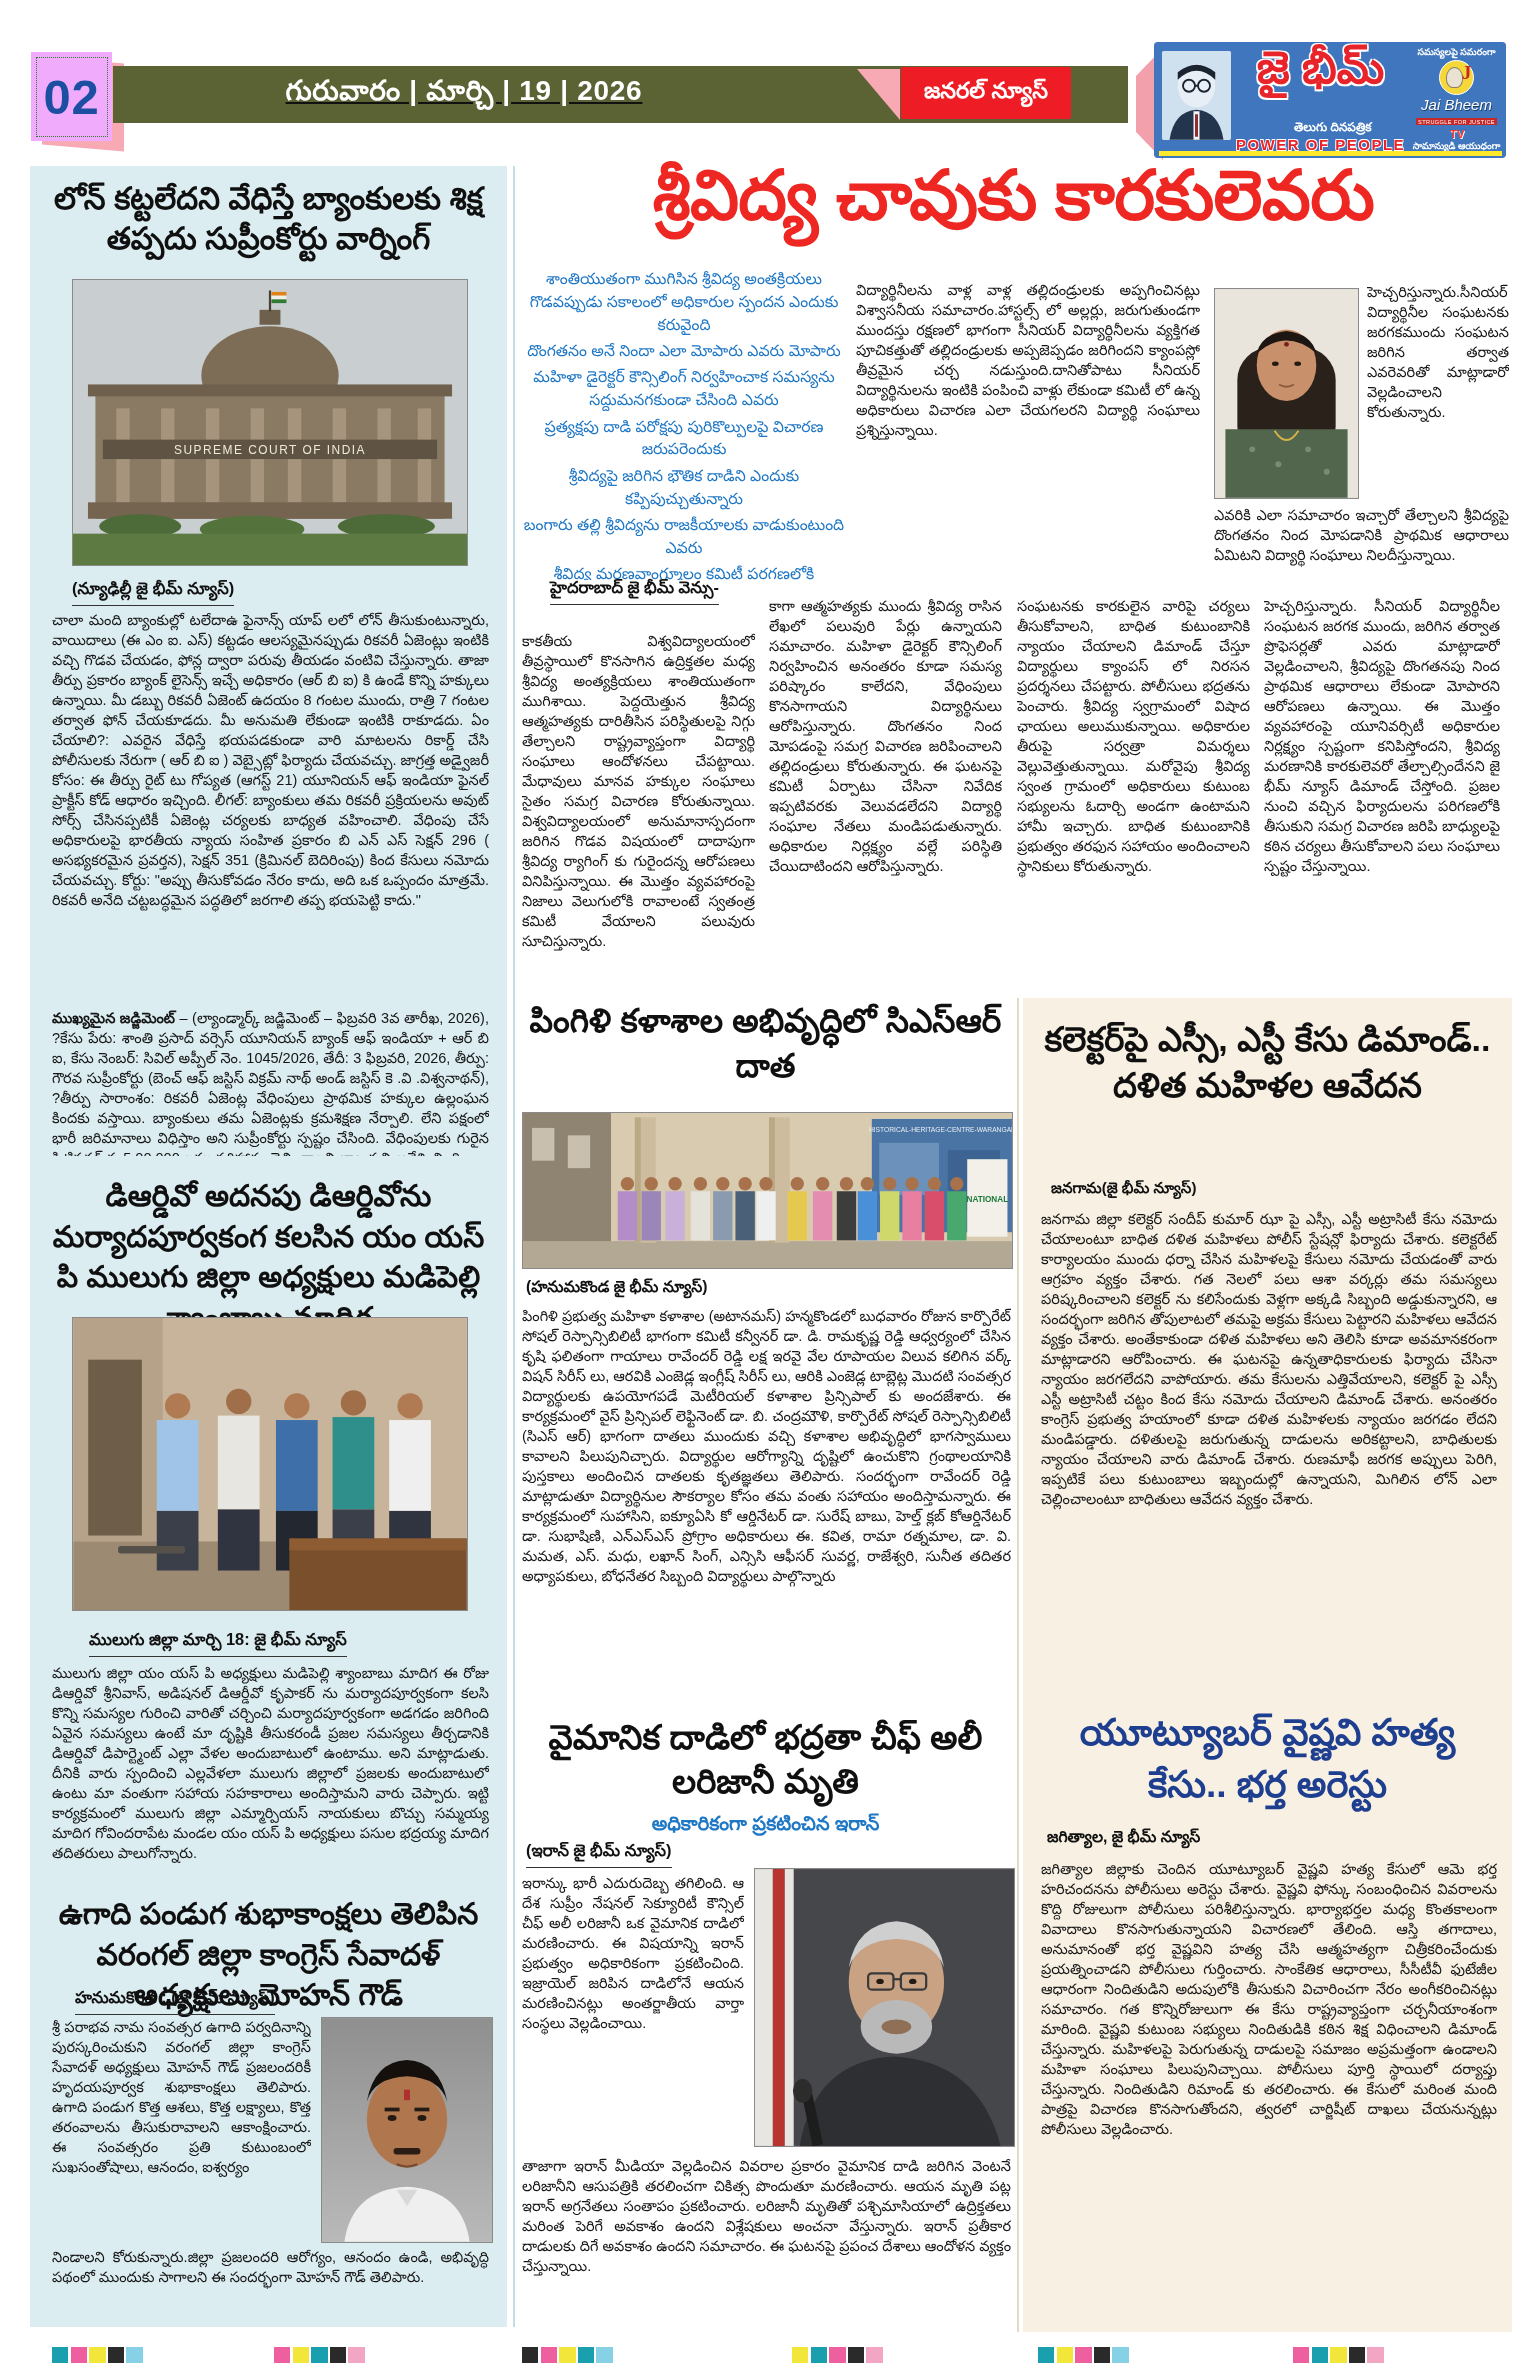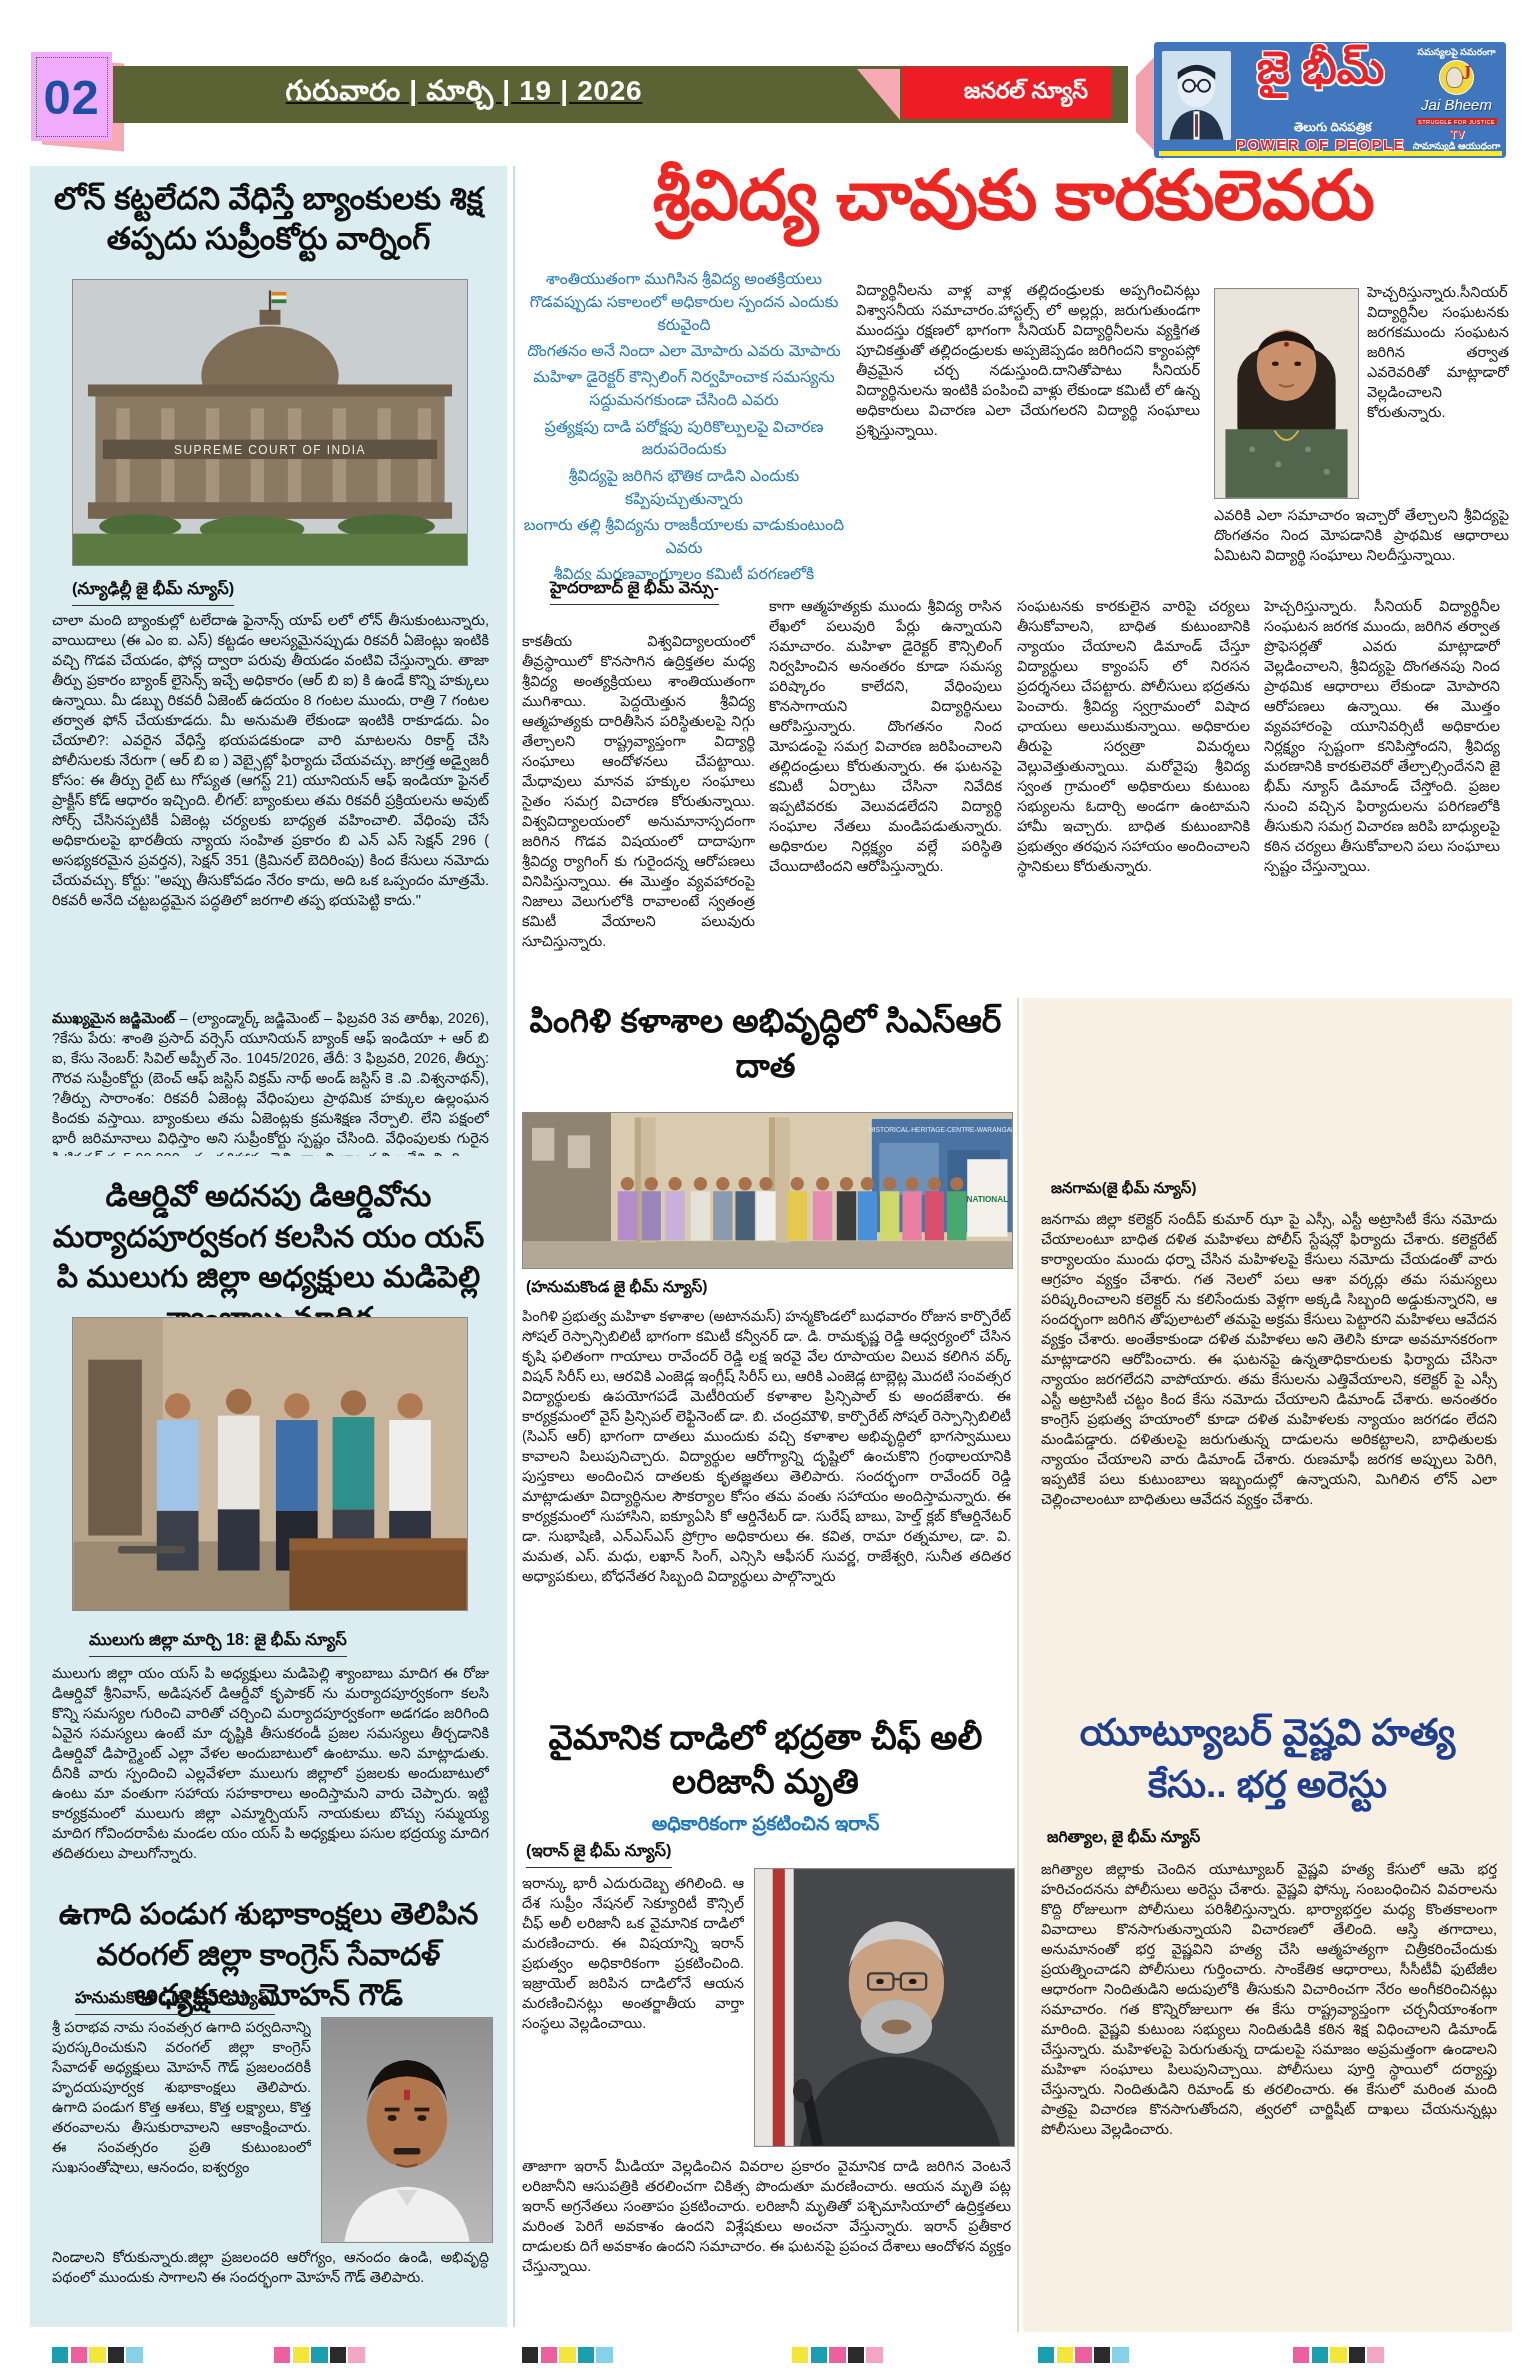--- a/index.html
+++ b/index.html
@@ -8,21 +8,21 @@
   .abs{position:absolute;}
   
   .pagebox-shadow{left:42px;top:60px;width:82px;height:88px;background:#f7a9b4;transform:skewY(5deg);}
   .pagebox{left:31px;top:52px;width:81px;height:89px;background:#f0abfc;display:flex;align-items:center;justify-content:center;}
   .pagebox-inner{position:absolute;inset:4.5px;border:1.5px dotted #2e7d32;}
   .pagenum{font-size:49px;font-weight:bold;color:#1c4fa1;letter-spacing:0.7px;}
   .date-bar{left:113px;top:66px;width:1015px;height:57px;background:#5b6234;display:flex;align-items:center;text-decoration:underline;}
   .date-text{width:100%;text-align:center;padding-right:313px;color:#fff;font-weight:bold;font-size:28px;letter-spacing:0.7px;}
   .badge-notch{left:857px;top:69px;width:43px;height:51px;background:#f7a9b4;clip-path:polygon(0 0,100% 0,100% 100%);}
   .section-badge{left:901px;top:67px;width:170px;height:52px;background:#ee1c25;color:#fff;font-weight:bold;font-size:22.4px;
-                 display:flex;align-items:center;justify-content:center;border-radius:2.2px;padding-left:40px;}
+                 display:flex;align-items:center;justify-content:center;border-radius:2.2px;}
   
   .masthead-fold{left:1136px;top:48px;width:27px;height:112px;background:#f2a0ab;clip-path:polygon(100% 0,100% 100%,0 75%,0 25%);}
   .masthead{left:1154px;top:42px;width:352px;height:116px;background:#3f76bd;border-radius:3.7px;overflow:hidden;}
   .masthead-yellow{position:absolute;left:4.5px;right:4.5px;bottom:2.2px;height:5.2px;background:#ffe92a;}
   .mh-photo{position:absolute;left:7.5px;top:9px;width:69px;height:89px;background:#d6e4f2;border-radius:2.2px;overflow:hidden;}
   .mh-title{position:absolute;left:78px;top:1.5px;width:177px;text-align:center;font-size:45px;font-weight:bold;color:#e8232a;
             text-shadow:-1.5px -1.5px 0 #fff,1.5px -1.5px 0 #fff,-1.5px 1.5px 0 #fff,1.5px 1.5px 0 #fff;line-height:1.05;}
   .mh-sub{position:absolute;left:140px;top:78px;width:119px;color:#fff;font-size:12px;font-weight:bold;}
   .mh-tag{position:absolute;left:75px;top:94px;width:183px;text-align:center;color:#e8232a;font-weight:bold;font-size:15px;letter-spacing:1.5px;
           text-shadow:-0.7px -0.7px 0 #fff,0.7px -0.7px 0 #fff,-0.7px 0.7px 0 #fff,0.7px 0.7px 0 #fff;}
@@ -313,20 +313,21 @@
       <line x1="186" y1="148" x2="196" y2="148" stroke="#3a3a3a" stroke-width="3"></line>
       <ellipse cx="168" cy="151" rx="5" ry="3.5" fill="#241a14"></ellipse>
         <ellipse cx="212" cy="151" rx="5" ry="3.5" fill="#241a14"></ellipse>
       <rect x="70" y="300" width="14" height="72" fill="#1d1d1d" transform="rotate(-12 77 336)"></rect>
       <ellipse cx="64" cy="298" rx="13" ry="16" fill="#2c2c2c"></ellipse>
     </svg>
   </div>
   <div class="abs body-txt" style="left:522px;top:1873px;width:222px;height:274px;">ఇరాన్కు భారీ ఎదురుదెబ్బ తగిలింది. ఆ దేశ సుప్రీం నేషనల్ సెక్యూరిటీ కౌన్సిల్ చీఫ్ అలీ లరిజానీ ఒక వైమానిక దాడిలో మరణించారు. ఈ విషయాన్ని ఇరాన్ ప్రభుత్వం అధికారికంగా ప్రకటించింది. ఇజ్రాయెల్ జరిపిన దాడిలోనే ఆయన మరణించినట్లు అంతర్జాతీయ వార్తా సంస్థలు వెల్లడించాయి.</div>
   <div class="abs body-txt" style="left:522px;top:2156px;width:489px;height:168px;">తాజాగా ఇరాన్ మీడియా వెల్లడించిన వివరాల ప్రకారం వైమానిక దాడి జరిగిన వెంటనే లరిజానీని ఆసుపత్రికి తరలించగా చికిత్స పొందుతూ మరణించారు. ఆయన మృతి పట్ల ఇరాన్ అగ్రనేతలు సంతాపం ప్రకటించారు. లరిజానీ మృతితో పశ్చిమాసియాలో ఉద్రిక్తతలు మరింత పెరిగే అవకాశం ఉందని విశ్లేషకులు అంచనా వేస్తున్నారు. ఇరాన్ ప్రతీకార దాడులకు దిగే అవకాశం ఉందని సమాచారం. ఈ ఘటనపై ప్రపంచ దేశాలు ఆందోళన వ్యక్తం చేస్తున్నాయి.</div>
 
+  <div class="abs hl-black" style="left:1038px;top:1017px;width:459px;font-size:34px;line-height:1.35;">కలెక్టర్‌పై ఎస్సీ, ఎస్టీ కేసు డిమాండ్.. దళిత మహిళల ఆవేదన</div>
   <div class="abs dateline-plain" style="left:1051px;top:1179px;font-size:15px;">జనగామ(జై భీమ్ న్యూస్)</div>
   <div class="abs body-txt" style="left:1041px;top:1209px;width:456px;height:483px;">జనగామ జిల్లా కలెక్టర్ సందీప్ కుమార్ ఝా పై ఎస్సీ, ఎస్టీ అట్రాసిటీ కేసు నమోదు చేయాలంటూ బాధిత దళిత మహిళలు పోలీస్ స్టేషన్లో ఫిర్యాదు చేశారు. కలెక్టరేట్ కార్యాలయం ముందు ధర్నా చేసిన మహిళలపై కేసులు నమోదు చేయడంతో వారు ఆగ్రహం వ్యక్తం చేశారు. గత నెలలో పలు ఆశా వర్కర్లు తమ సమస్యలు పరిష్కరించాలని కలెక్టర్ ను కలిసేందుకు వెళ్లగా అక్కడి సిబ్బంది అడ్డుకున్నారని, ఆ సందర్భంగా జరిగిన తోపులాటలో తమపై అక్రమ కేసులు పెట్టారని మహిళలు ఆవేదన వ్యక్తం చేశారు. అంతేకాకుండా దళిత మహిళలు అని తెలిసి కూడా అవమానకరంగా మాట్లాడారని ఆరోపించారు. ఈ ఘటనపై ఉన్నతాధికారులకు ఫిర్యాదు చేసినా న్యాయం జరగలేదని వాపోయారు. తమ కేసులను ఎత్తివేయాలని, కలెక్టర్ పై ఎస్సీ ఎస్టీ అట్రాసిటీ చట్టం కింద కేసు నమోదు చేయాలని డిమాండ్ చేశారు. అనంతరం కాంగ్రెస్ ప్రభుత్వ హయాంలో కూడా దళిత మహిళలకు న్యాయం జరగడం లేదని మండిపడ్డారు. దళితులపై జరుగుతున్న దాడులను అరికట్టాలని, బాధితులకు న్యాయం చేయాలని వారు డిమాండ్ చేశారు. రుణమాఫీ జరగక అప్పులు పెరిగి, ఇప్పటికే పలు కుటుంబాలు ఇబ్బందుల్లో ఉన్నాయని, మిగిలిన లోన్ ఎలా చెల్లించాలంటూ బాధితులు ఆవేదన వ్యక్తం చేశారు.</div>
 
   <div class="abs hl-black dk-blue" style="left:1038px;top:1707px;width:459px;font-size:37px;line-height:1.4;">యూట్యూబర్ వైష్ణవి హత్య కేసు.. భర్త అరెస్టు</div>
   <div class="abs dateline-plain" style="left:1047px;top:1828px;font-size:15.7px;">జగిత్యాల, జై భీమ్ న్యూస్</div>
   <div class="abs body-txt" style="left:1041px;top:1859px;width:456px;height:464px;">జగిత్యాల జిల్లాకు చెందిన యూట్యూబర్ వైష్ణవి హత్య కేసులో ఆమె భర్త హరిచందనను పోలీసులు అరెస్టు చేశారు. వైష్ణవి ఫోన్కు సంబంధించిన వివరాలను కొద్ది రోజులుగా పోలీసులు పరిశీలిస్తున్నారు. భార్యాభర్తల మధ్య కొంతకాలంగా వివాదాలు కొనసాగుతున్నాయని విచారణలో తేలింది. ఆస్తి తగాదాలు, అనుమానంతో భర్త వైష్ణవిని హత్య చేసి ఆత్మహత్యగా చిత్రీకరించేందుకు ప్రయత్నించాడని పోలీసులు గుర్తించారు. సాంకేతిక ఆధారాలు, సీసీటీవీ ఫుటేజీల ఆధారంగా నిందితుడిని అదుపులోకి తీసుకుని విచారించగా నేరం అంగీకరించినట్లు సమాచారం. గత కొన్నిరోజులుగా ఈ కేసు రాష్ట్రవ్యాప్తంగా చర్చనీయాంశంగా మారింది. వైష్ణవి కుటుంబ సభ్యులు నిందితుడికి కఠిన శిక్ష విధించాలని డిమాండ్ చేస్తున్నారు. మహిళలపై పెరుగుతున్న దాడులపై సమాజం అప్రమత్తంగా ఉండాలని మహిళా సంఘాలు పిలుపునిచ్చాయి. పోలీసులు పూర్తి స్థాయిలో దర్యాప్తు చేస్తున్నారు. నిందితుడిని రిమాండ్ కు తరలించారు. ఈ కేసులో మరింత మంది పాత్రపై విచారణ కొనసాగుతోందని, త్వరలో చార్జిషీట్ దాఖలు చేయనున్నట్లు పోలీసులు వెల్లడించారు.</div>
 
   <div class="abs footer-marks">
     <div class="mark-group" style="left:52px;">
       <div class="mark" style="background:#1a9faf;"></div>

